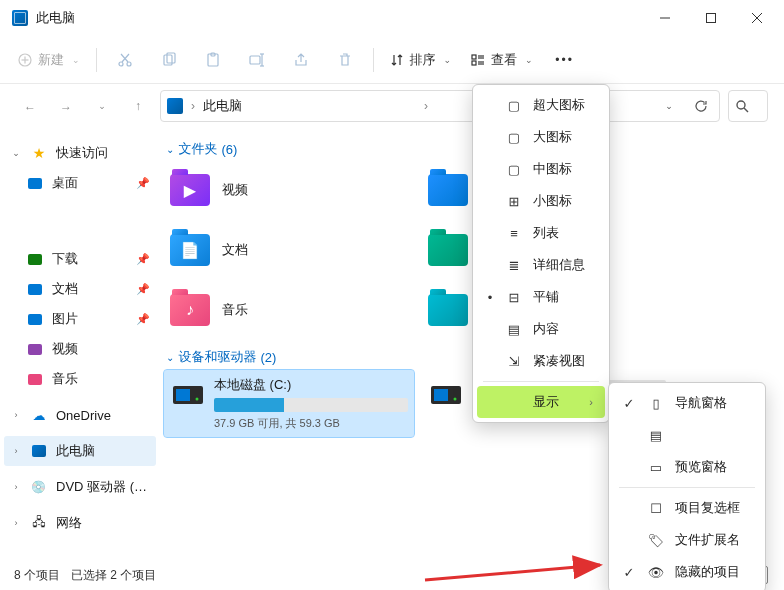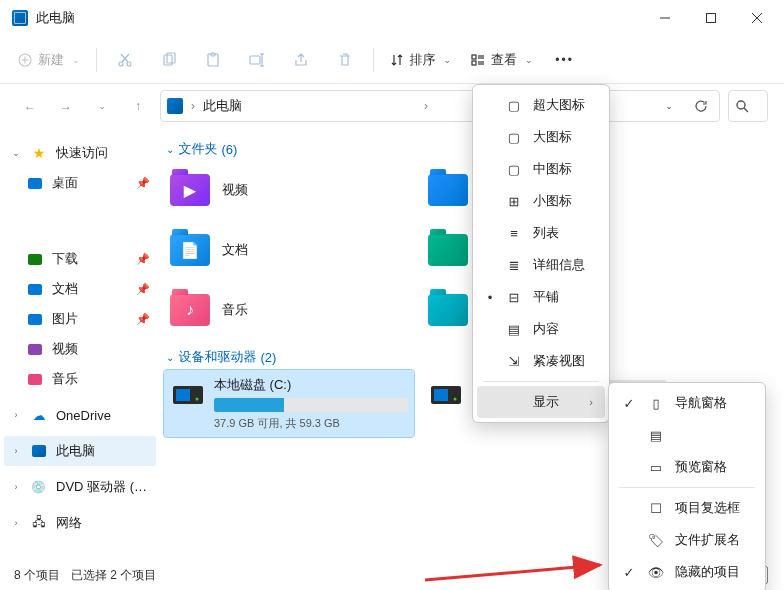--- a/index.html
+++ b/index.html
@@ -54,21 +54,21 @@
 .drive-bar { height:14px; background:#e6e6e6; border-radius:2px; overflow:hidden; margin-bottom:4px; }
 .drive-fill { height:100%; background:#26a0da; }
 .drive-cap { font-size:11px; color:#555; }
 
 .statusbar { height:30px; display:flex; align-items:center; gap:11px; padding:0 14px; font-size:12px; color:#333; }
 .statusbar .sbspacer { flex:1; }
 .statusbar .viewtoggle { width:18px; height:18px; border:1px solid #888; border-radius:2px; }
 
 .menu { position:absolute; background:#fff; border:1px solid #ccc; border-radius:6px; box-shadow:0 6px 20px rgba(0,0,0,.2); padding:4px; z-index:50; }
 .menu-item { height:32px; display:flex; align-items:center; gap:10px; padding:0 12px 0 8px; border-radius:4px; font-size:13px; }
-.menu-item.hover { background:#e5e5e5; }
+.menu-item.hover { background:#bef264; }
 .menu-icon { width:18px; display:flex; justify-content:center; color:#333; }
 .menu-check { width:16px; display:flex; justify-content:center; color:#333; }
 .menu-sep { height:1px; background:#e5e5e5; margin:4px 6px; }
 .menu-label { flex:1; }
 .menu-sub { color:#666; font-size:11px; }
 .bullet { width:10px; text-align:center; color:#333; }
 
 .arrow-annot { position:absolute; pointer-events:none; z-index:100; }
 
 

